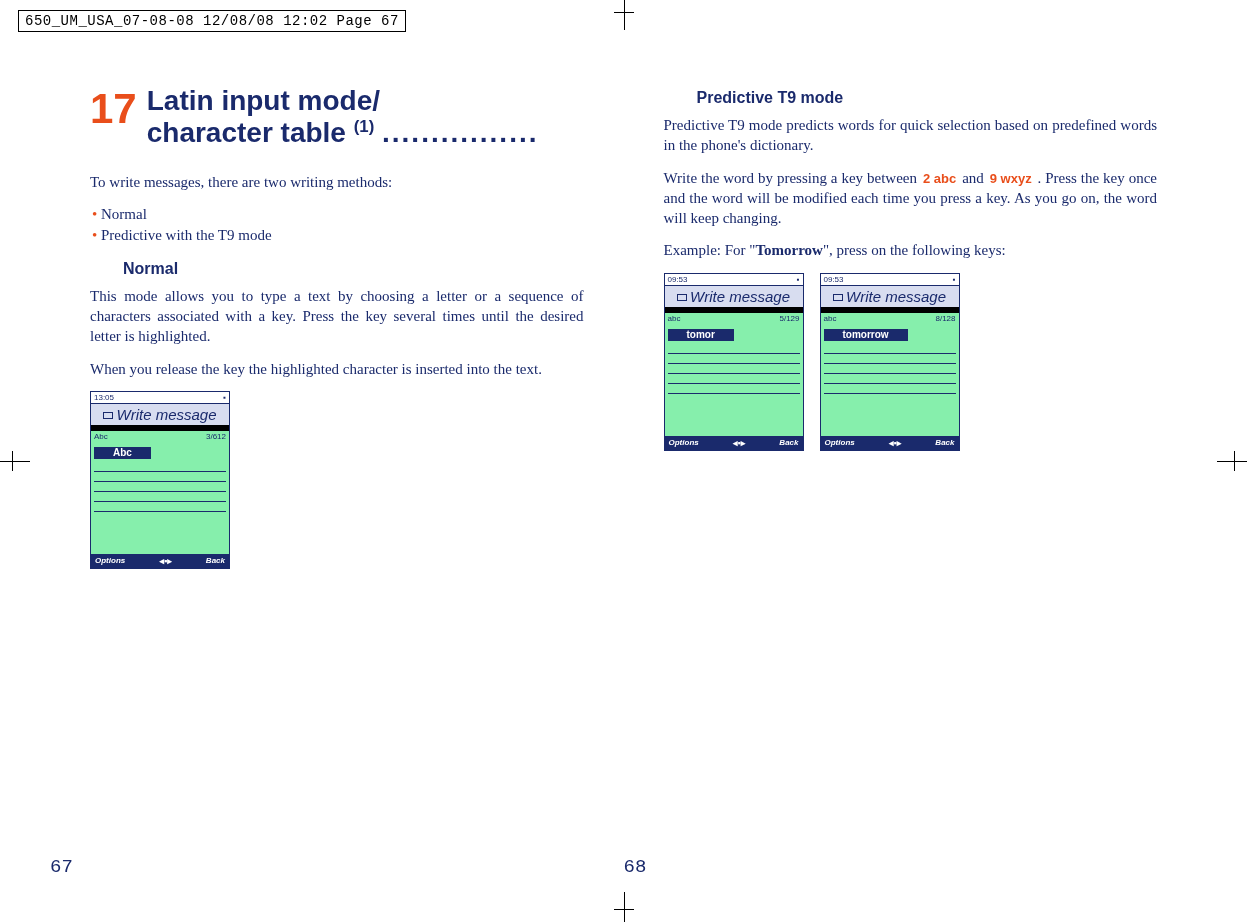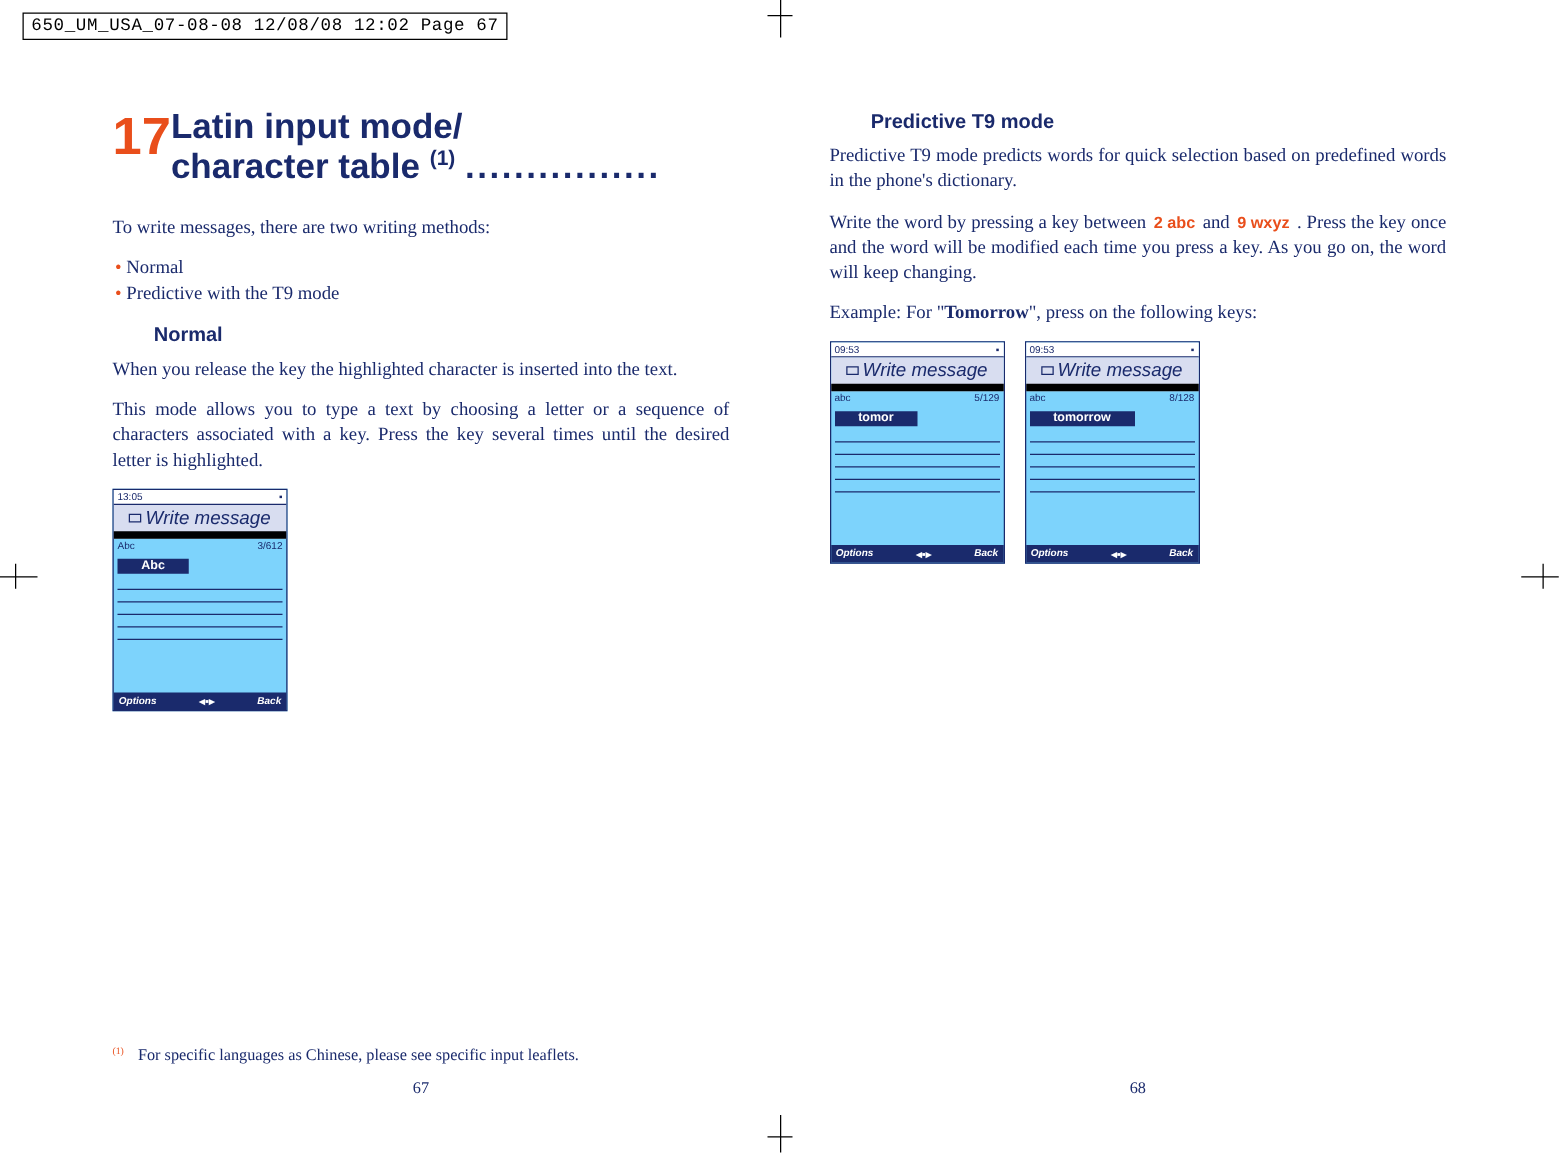--- a/index.html
+++ b/index.html
@@ -13,47 +13,47 @@
   .crop-left { position:absolute; left:0; top:50%; width:30px; height:1px; background:#000; }
   .crop-left::before { content:''; position:absolute; height:20px; width:1px; left:12px; top:-10px; background:#000; }
   .crop-right { position:absolute; right:0; top:50%; width:30px; height:1px; background:#000; }
   .crop-right::before { content:''; position:absolute; height:20px; width:1px; right:12px; top:-10px; background:#000; }
 
   .spread { position:absolute; top:60px; left:50px; right:50px; bottom:30px; display:flex; }
   .page { flex:1; padding:25px 40px 10px 40px; position:relative; }
 
   .chapter-num { color:#e94e1b; font-size:42px; font-weight:bold; font-family:Arial, sans-serif; }
   .chapter-title { color:#1a2a6c; font-size:28px; font-weight:bold; font-family:Arial, sans-serif; line-height:1.15; }
-  .title-row { display:flex; align-items:flex-start; margin-bottom:22px; }
+  .title-row { display:flex; align-items:flex-start; gap:10px; margin-bottom:22px; }
   .title-block { flex:1; }
   .dots { letter-spacing:2px; }
   sup { font-size:0.6em; }
 
   .body-text { font-size:15px; line-height:1.35; color:#1a2a6c; margin-bottom:12px; text-align:justify; }
   .section-h { font-size:16px; font-weight:bold; color:#1a2a6c; margin:14px 0 8px 0; font-family:Arial, sans-serif;padding-left:33px; }
   .bullet { font-size:15px; color:#1a2a6c; margin-left:2px; line-height:1.4; }
   .bullet::before { content:'• '; color:#e94e1b; }
 
   .key-icon { display:inline-block; font-family:Arial, sans-serif; font-size:13px; color:#e94e1b; font-weight:bold; padding:0 2px; vertical-align:baseline; }
 
-  .phone-screen { width:140px; border:1px solid #1a2a6c; background:#7dd3fc; font-family:Arial, sans-serif; display:inline-block; vertical-align:top; margin-right:12px; }
+  .phone-screen { width:140px; border:1px solid #1a2a6c; background:#86efac; font-family:Arial, sans-serif; display:inline-block; vertical-align:top; margin-right:12px; }
   .ps-status { background:#fff; font-size:8px; padding:1px 3px; border-bottom:1px solid #1a2a6c; display:flex; justify-content:space-between; color:#1a2a6c; }
   .ps-title { background:#d8ddf0; font-size:15px; font-weight:normal; font-style:italic; color:#1a2a6c; padding:2px 4px; text-align:center; border-bottom:6px solid #000000; }
   .ps-title .env { display:inline-block; width:10px; height:7px; border:1px solid #1a2a6c; margin-right:3px; position:relative; vertical-align:middle; }
   .ps-info { font-size:8px; padding:1px 3px; display:flex; justify-content:space-between; color:#1a2a6c; }
   .ps-text { font-size:10px; font-weight:bold; color:#1a2a6c; padding:0px 3px; min-height:12px; }
   .ps-text.hl { background:#1a2a6c; color:#fff; display:inline-block; margin:0 3px 1px 3px; padding:0 19px; }
   .ps-lines { padding:2px 3px; }
   .ps-line { border-bottom:1px solid #1a2a6c; height:10px; }
   .ps-soft { background:#1a2a6c; color:#fff; font-size:8px; font-weight:bold; font-style:italic; padding:2px 4px; display:flex; justify-content:space-between; align-items:center;margin-top:40px; }
   .ps-arrows { font-style:normal; font-size:9px; }
 
   .footnote { position:absolute; bottom:40px; left:40px; right:40px; font-size:13px; color:#1a2a6c; }
   .footnote sup { color:#e94e1b; margin-right:8px; }
-  .pagenum { position:absolute; bottom:14px; left:0; right:0; text-align:center; font-size:13px; color:#1a2a6c; }
+  .pagenum { position:absolute; bottom:14px; left:0; right:0; text-align:left; font-size:19px; color:#1a2a6c;font-family:Liberation Mono, monospace; }
 
   .screen-row { margin-top:6px; }
 </style>
 </head>
 <body>
 
 <div class="print-header">650_UM_USA_07-08-08  12/08/08  12:02  Page 67</div>
 <div class="crop-top"></div>
 <div class="crop-bottom"></div>
 <div class="crop-left"></div>
@@ -72,22 +72,22 @@
           <span class="dots">................</span>
         </div>
       </div>
     </div>
 
     <p class="body-text">To write messages, there are two writing methods:</p>
     <div class="bullet">Normal</div>
     <div class="bullet">Predictive with the T9 mode</div>
 
     <div class="section-h">Normal</div>
+    <p class="body-text">This mode allows you to type a text by choosing a letter or a sequence of characters associated with a key. Press the key several times until the desired letter is highlighted.</p>
     <p class="body-text">When you release the key the highlighted character is inserted into the text.</p>
-    <p class="body-text">This mode allows you to type a text by choosing a letter or a sequence of characters associated with a key. Press the key several times until the desired letter is highlighted.</p>
 
     <div class="phone-screen">
       <div class="ps-status">
           <span>13:05</span>
           <span>▪</span>
         </div>
       <div class="ps-title"><span class="env"></span><span>Write message</span></div>
       <div class="ps-info">
           <span>Abc</span>
           <span>3/612</span>
@@ -100,24 +100,20 @@
         <div class="ps-line"></div>
         <div class="ps-line"></div>
       </div>
       <div class="ps-soft">
         <span>Options</span>
         <span class="ps-arrows">◂▪▸</span>
         <span>Back</span>
       </div>
     </div>
 
-    <div class="footnote">
-      <sup>(1)</sup>
-      <span>For specific languages as Chinese, please see specific input leaflets.</span>
-    </div>
     <div class="pagenum">67</div>
   </div>
 
   <div class="page">
     <div class="section-h" style="margin-top:4px;">Predictive T9 mode</div>
     <p class="body-text">Predictive T9 mode predicts words for quick selection based on predefined words in the phone's dictionary.</p>
     <p class="body-text">
       <span>Write the word by pressing a key between </span>
       <span class="key-icon">2 abc</span>
       <span> and </span>

